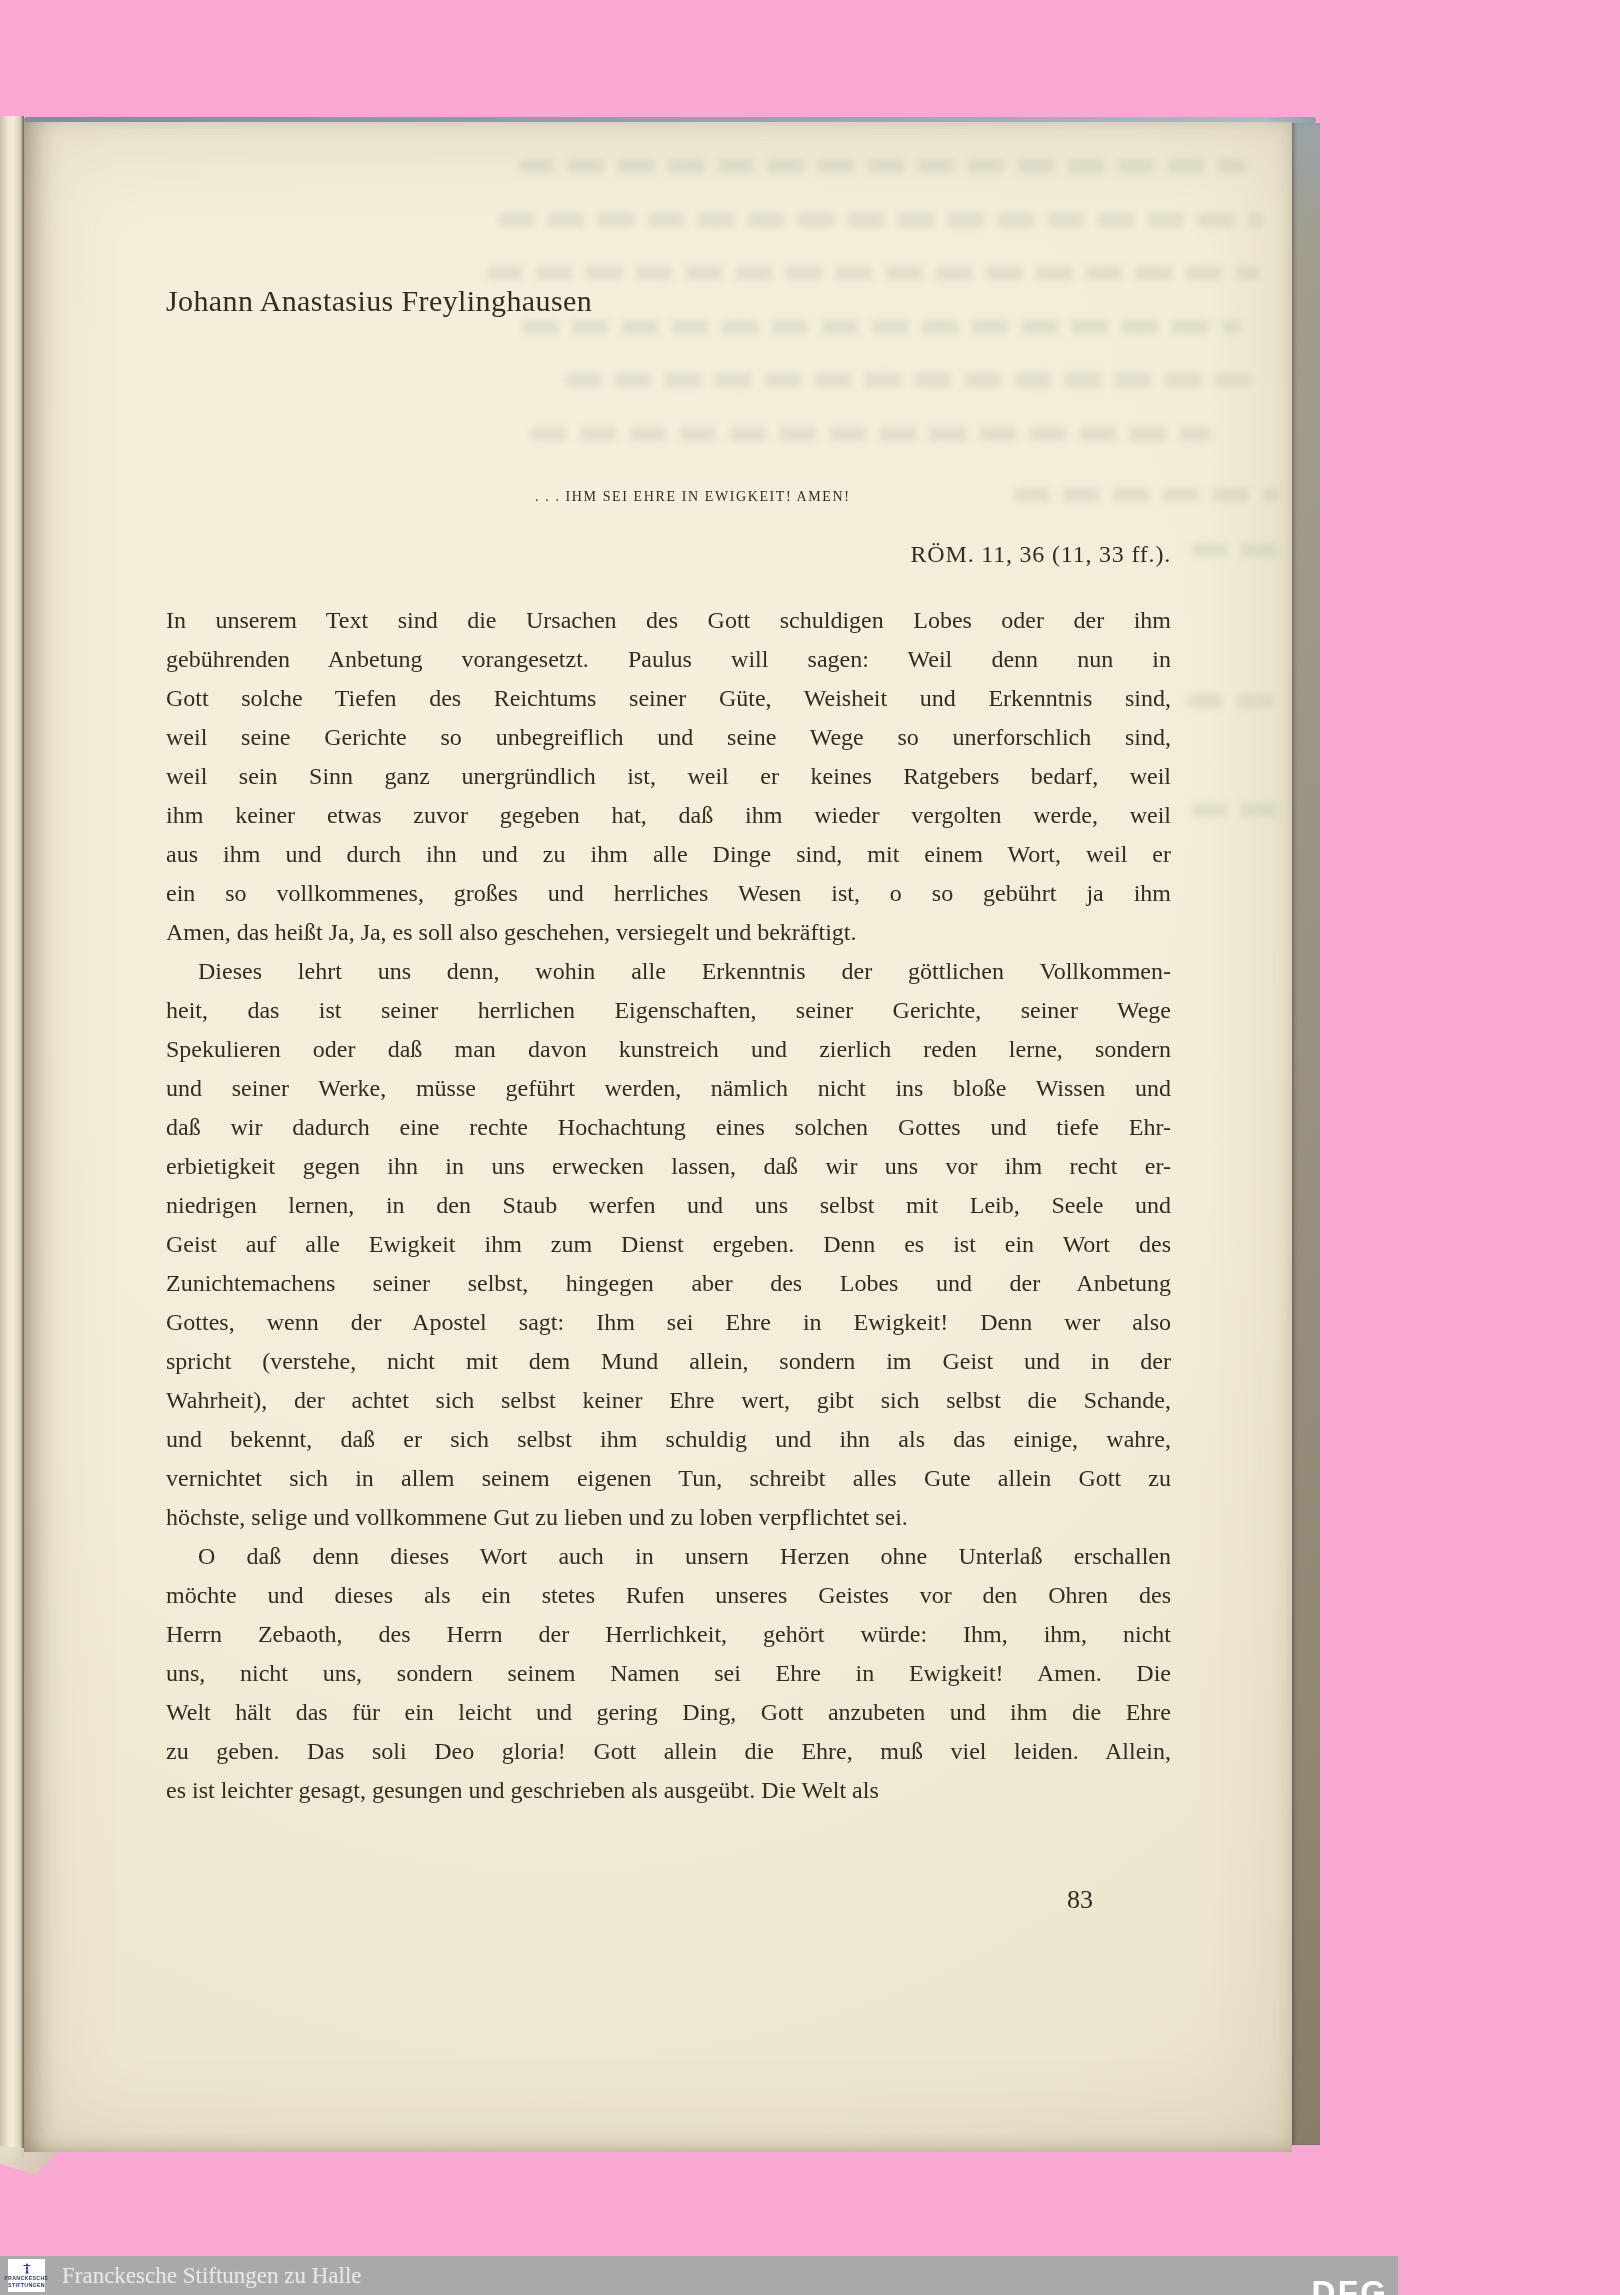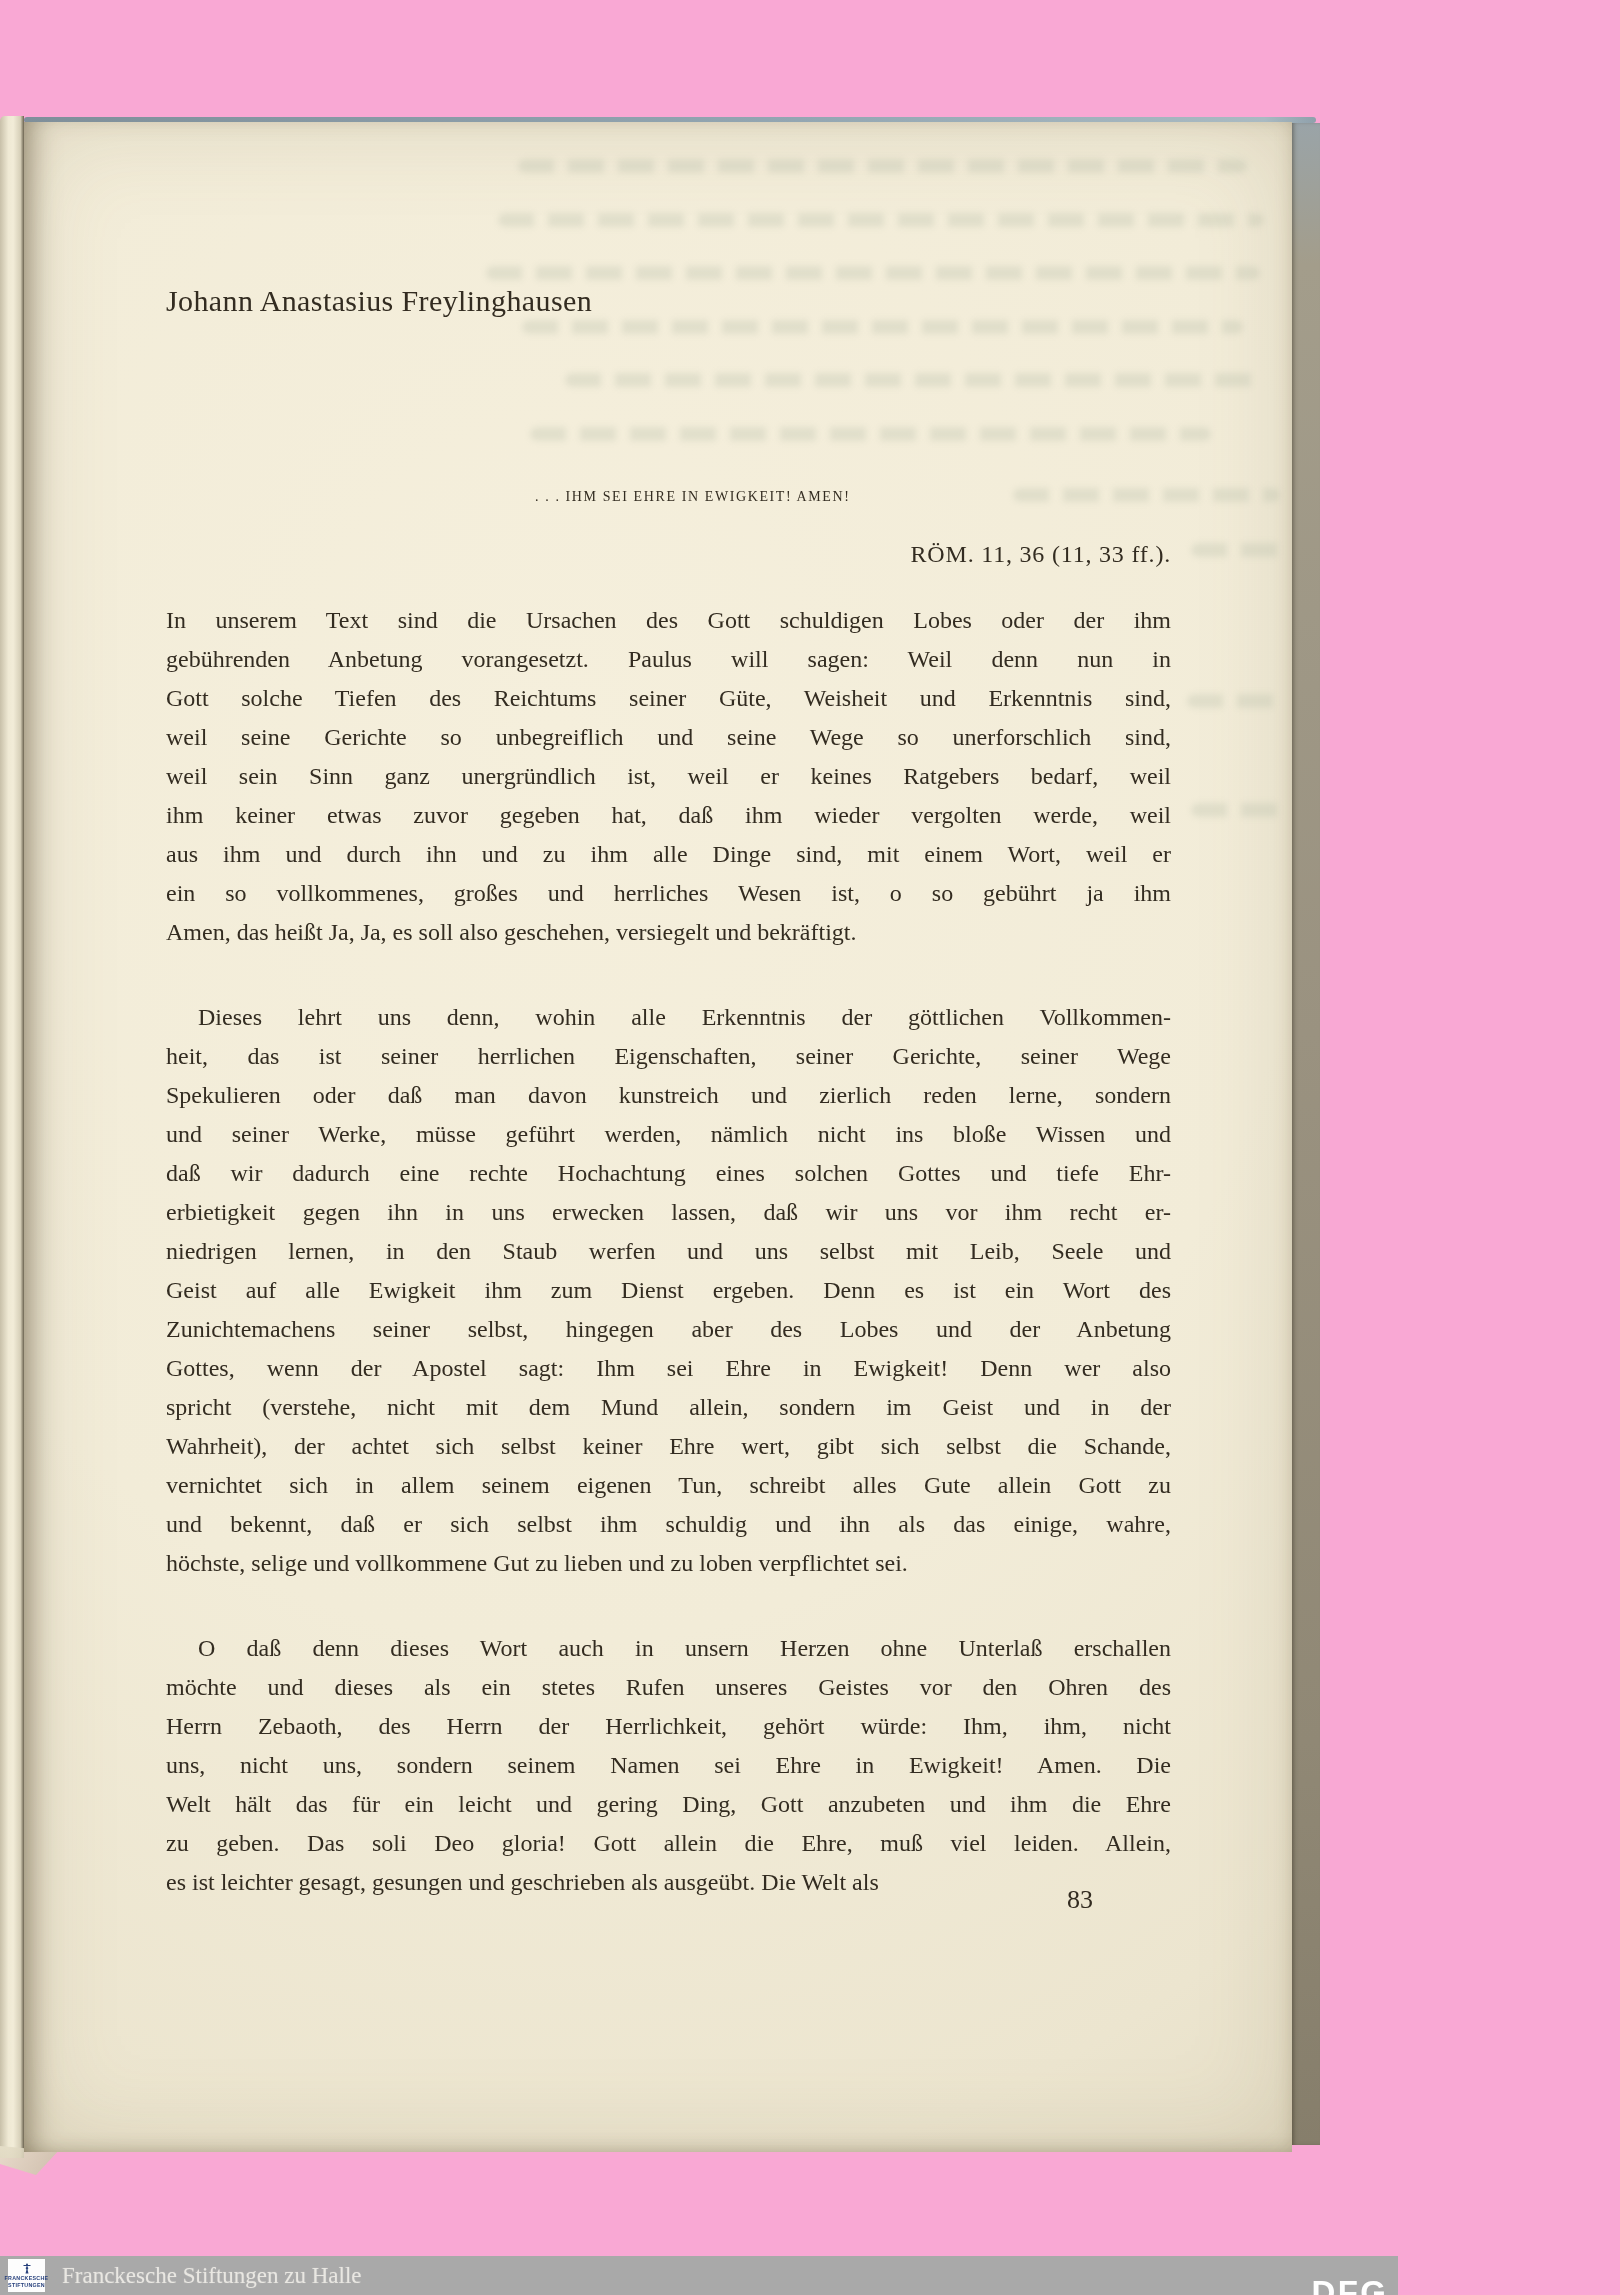--- a/index.html
+++ b/index.html
@@ -25,21 +25,21 @@
   .ghost-line{position:absolute;height:13.8px;border-radius:7.3px;opacity:.5;filter:blur(3.2px);
     background:repeating-linear-gradient(90deg,rgba(172,181,160,.5) 0 36px,rgba(172,181,160,0) 36px 50px);}
   
   .running-header{position:absolute;left:166px;top:284px;font-size:30px;letter-spacing:0.4px;color:#332c21;}
   .epigraph{position:absolute;left:535px;top:489px;font-size:14px;letter-spacing:1.6px;color:#332c21;}
   .epigraph-ref{position:absolute;left:166px;top:541px;width:1005px;text-align:right;
     font-size:24px;letter-spacing:0.8px;color:#332c21;}
   .body-text{position:absolute;left:166px;top:601px;width:1005px;color:#332c21;font-size:24px;}
   .line{height:39px;line-height:39px;text-align:justify;text-align-last:justify;overflow:hidden;}
   .line.last{text-align-last:left;}
-  .line.indent{text-indent:32px;margin-top:46px;}
+  .line.indent{text-indent:32px;}
   .page-number{position:absolute;left:1067px;top:1885px;font-size:26px;color:#332c21;}
   
   .footer-bar{position:absolute;left:0;top:2256px;width:1398px;height:40px;background:#a9a9a9;}
   .logo-box{position:absolute;left:8px;top:3.2px;width:37px;height:33px;background:#fdfdfd;
     display:flex;flex-direction:column;align-items:center;justify-content:center;gap:0.8px;}
   .emblem{width:12px;height:12px;fill:#27407c;margin-bottom:0.8px;}
   .logo-line{font-family:"Liberation Sans",sans-serif;font-size:5.3px;line-height:5.7px;
     letter-spacing:0.3px;color:#27407c;font-weight:bold;}
   .institution{position:absolute;left:62px;top:0;height:40px;line-height:40px;
     font-family:"Liberation Serif","DejaVu Serif",serif;font-size:23px;color:#e9e7e2;
@@ -91,22 +91,22 @@
       <div class="line">Spekulieren oder daß man davon kunstreich und zierlich reden lerne, sondern</div>
       <div class="line">und seiner Werke, müsse geführt werden, nämlich nicht ins bloße Wissen und</div>
       <div class="line">daß wir dadurch eine rechte Hochachtung eines solchen Gottes und tiefe Ehr-</div>
       <div class="line">erbietigkeit gegen ihn in uns erwecken lassen, daß wir uns vor ihm recht er-</div>
       <div class="line">niedrigen lernen, in den Staub werfen und uns selbst mit Leib, Seele und</div>
       <div class="line">Geist auf alle Ewigkeit ihm zum Dienst ergeben. Denn es ist ein Wort des</div>
       <div class="line">Zunichtemachens seiner selbst, hingegen aber des Lobes und der Anbetung</div>
       <div class="line">Gottes, wenn der Apostel sagt: Ihm sei Ehre in Ewigkeit! Denn wer also</div>
       <div class="line">spricht (verstehe, nicht mit dem Mund allein, sondern im Geist und in der</div>
       <div class="line">Wahrheit), der achtet sich selbst keiner Ehre wert, gibt sich selbst die Schande,</div>
+      <div class="line">und bekennt, daß er sich selbst ihm schuldig und ihn als das einige, wahre,</div>
       <div class="line">vernichtet sich in allem seinem eigenen Tun, schreibt alles Gute allein Gott zu</div>
-      <div class="line">und bekennt, daß er sich selbst ihm schuldig und ihn als das einige, wahre,</div>
       <div class="line last">höchste, selige und vollkommene Gut zu lieben und zu loben verpflichtet sei.</div>
       <div class="line indent">O daß denn dieses Wort auch in unsern Herzen ohne Unterlaß erschallen</div>
       <div class="line">möchte und dieses als ein stetes Rufen unseres Geistes vor den Ohren des</div>
       <div class="line">Herrn Zebaoth, des Herrn der Herrlichkeit, gehört würde: Ihm, ihm, nicht</div>
       <div class="line">uns, nicht uns, sondern seinem Namen sei Ehre in Ewigkeit! Amen. Die</div>
       <div class="line">Welt hält das für ein leicht und gering Ding, Gott anzubeten und ihm die Ehre</div>
       <div class="line">zu geben. Das soli Deo gloria! Gott allein die Ehre, muß viel leiden. Allein,</div>
       <div class="line last">es ist leichter gesagt, gesungen und geschrieben als ausgeübt. Die Welt als</div>
     </div>
 

